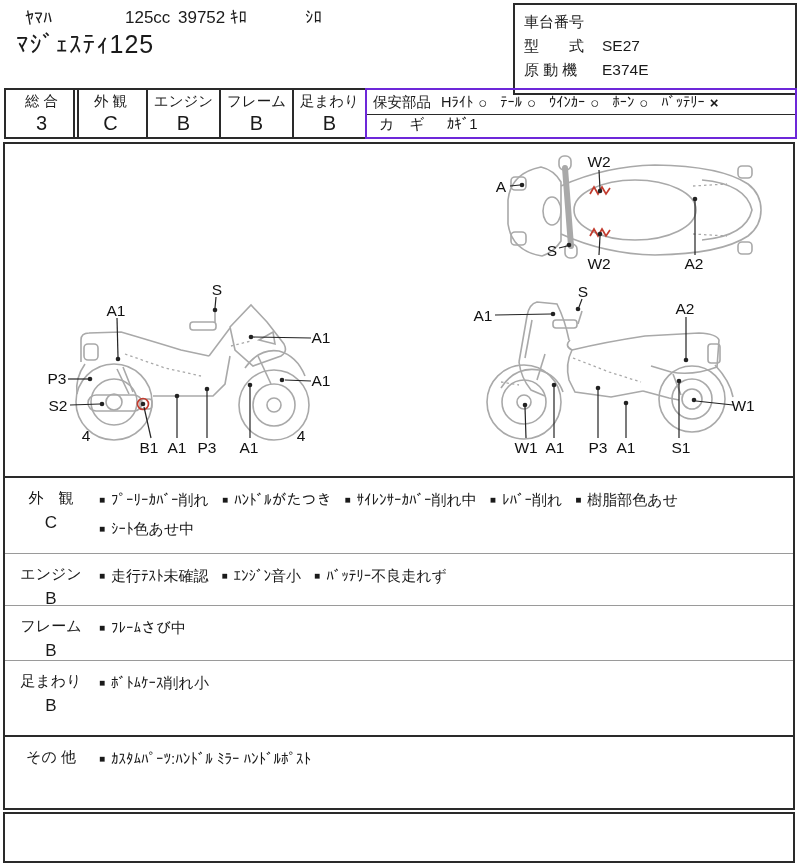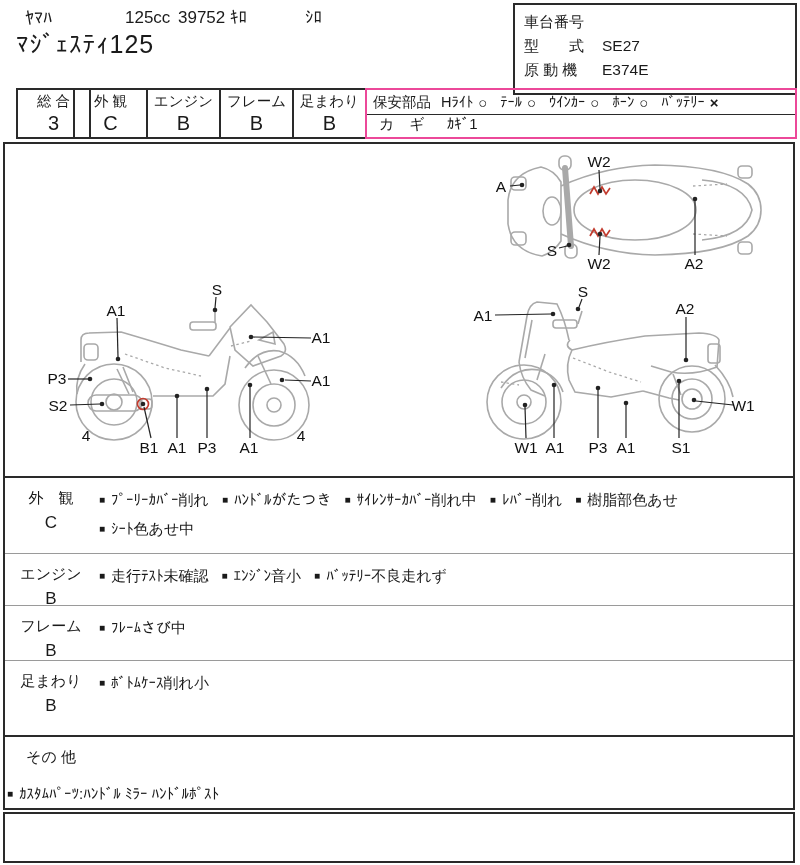--- a/index.html
+++ b/index.html
@@ -19,21 +19,21 @@
   .idrow{display:flex;height:24px;align-items:center;font-size:15px;}
   .idrow .lbl{width:78px;}
   .idrow .val{font-size:15.5px;}
 
   
   .rcell{top:88px;width:75px;height:51px;border:2px solid #2a2a2a;box-sizing:border-box;
          text-align:center;}
   .rcell .rl{font-size:14.5px;margin-top:2px;}
   .rcell .rv{font-size:20px;margin-top:1px;}
 
-  .safety{left:365px;top:88px;width:432px;height:51px;border:2px solid #ec4899;
+  .safety{left:365px;top:88px;width:432px;height:51px;border:2px solid #6d28d9;
           box-sizing:border-box;}
   .saf-row1{display:flex;align-items:center;height:24px;border-bottom:1.5px solid #2a2a2a;
             padding-left:6px;font-size:14.5px;}
   .saf-title{margin-right:10px;}
   .saf-item{display:flex;align-items:center;margin-right:13px;justify-content:flex-end;}
   .saf-item .m{margin-left:5px;font-size:15px;}
   .saf-item .m.ng{font-weight:700;font-size:15px;}
   .saf-row2{display:flex;align-items:flex-start;height:24px;padding-left:12px;font-size:15px;}
   .saf-row2 .kv{margin-left:22px;}
 
@@ -49,21 +49,21 @@
   .ddot{fill:#222222;}
   .dlabel{font-family:"Liberation Sans",sans-serif;font-size:15.5px;font-weight:500;
           fill:#111111;text-anchor:middle;dominant-baseline:central;}
 
   
   .cond-table{left:3px;top:478px;width:792px;height:332px;box-sizing:border-box;
               border-left:2px solid #2a2a2a;border-right:2px solid #2a2a2a;
               border-bottom:2px solid #2a2a2a;}
   .cond-row{position:relative;display:flex;box-sizing:border-box;border-top:1px solid #9a9a9a;}
   .cond-row.first{border-top:none;}
-  .cond-row.thick{border-top:2px solid #2a2a2a;flex-direction:column;}
+  .cond-row.thick{border-top:2px solid #2a2a2a;}
   .cond-label-col{width:92px;text-align:center;}
   .cond-label{font-size:15px;padding-top:11px;}
   .cond-grade{font-size:17px;margin-top:5px;}
   .cond-items{flex:1;padding:8px 6px 0 2px;line-height:27px;font-size:15px;}
   .cond-item{margin-right:13px;white-space:nowrap;}
   .bullet{font-size:10px;margin-right:6px;position:relative;top:-2px;}
 
   .bottom-box{left:3px;top:812px;width:792px;height:51px;border:2px solid #2a2a2a;
               box-sizing:border-box;}
 </style>
@@ -85,21 +85,21 @@
     <div class="idrow">
       <span class="lbl">型　　式</span>
       <span class="val">SE27</span>
     </div>
     <div class="idrow">
       <span class="lbl">原 動 機</span>
       <span class="val">E374E</span>
     </div>
   </div>
 
-  <div class="abs rcell" style="left:16px;">
+  <div class="abs rcell" style="left:4px;">
     <div class="rl">総 合</div>
     <div class="rv">3</div>
   </div>
   <div class="abs rcell" style="left:73px;">
     <div class="rl">外 観</div>
     <div class="rv">C</div>
   </div>
   <div class="abs rcell" style="left:146px;">
     <div class="rl">エンジン</div>
     <div class="rv">B</div>

